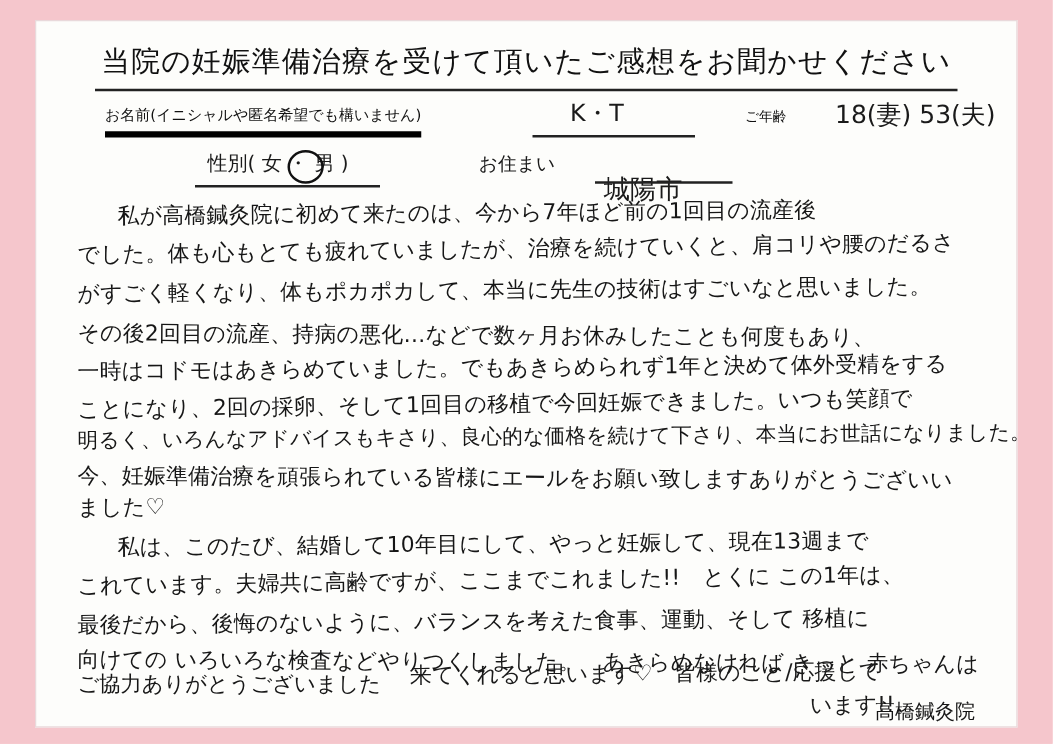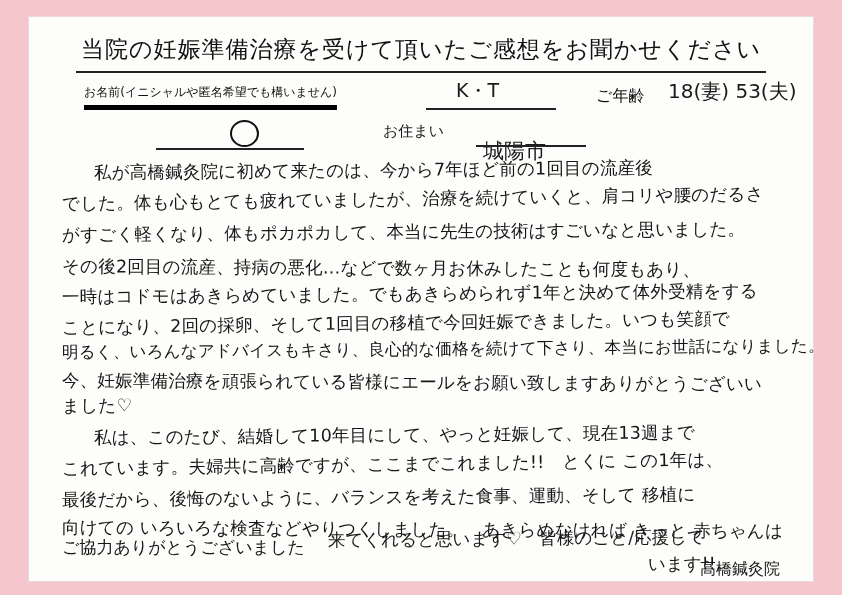--- a/index.html
+++ b/index.html
@@ -81,21 +81,21 @@
     left: 398px;
     top: 92px;
     width: 130px;
     height: 2px;
     background: #222;
   }
   #row-age-label {
     position: absolute;
     left: 568px;
     top: 70px;
-    font-size: 16px;
+    font-size: 11px;
     color: #111;
   }
   #row-age-value {
     position: absolute;
     left: 640px;
     top: 62px;
     font-size: 20px;
   }
 
   
@@ -198,20 +198,21 @@
     <div id="title" class="hand">当院の妊娠準備治療を受けて頂いたご感想をお聞かせください</div>
     <div id="title-underline"></div>
 
     <div id="row-name-label" class="hand">お名前(イニシャルや匿名希望でも構いません)</div>
     <div id="row-name-value" class="hand">K・T</div>
     <div id="row-name-line"></div>
 
     <div id="row-age-label" class="hand">ご年齢</div>
     <div id="row-age-value" class="hand">18(妻) 53(夫)</div>
 
+    <div id="row-sex" class="hand">性別( 女 ・ 男 )</div>
     <div id="row-sex-circle"></div>
     <div id="row-sex-line"></div>
 
     <div id="row-addr-label" class="hand">お住まい</div>
     <div id="row-addr-value" class="hand">城陽市</div>
     <div id="row-addr-line"></div>
 
     <div class="body-line hand ind1 tilt1" style="top:145px">私が高橋鍼灸院に初めて来たのは、今から7年ほど前の1回目の流産後</div>
     <div class="body-line hand ind0 tilt2" style="top:176px">でした。体も心もとても疲れていましたが、治療を続けていくと、肩コリや腰のだるさ</div>
     <div class="body-line hand ind0 tilt1" style="top:207px">がすごく軽くなり、体もポカポカして、本当に先生の技術はすごいなと思いました。</div>

